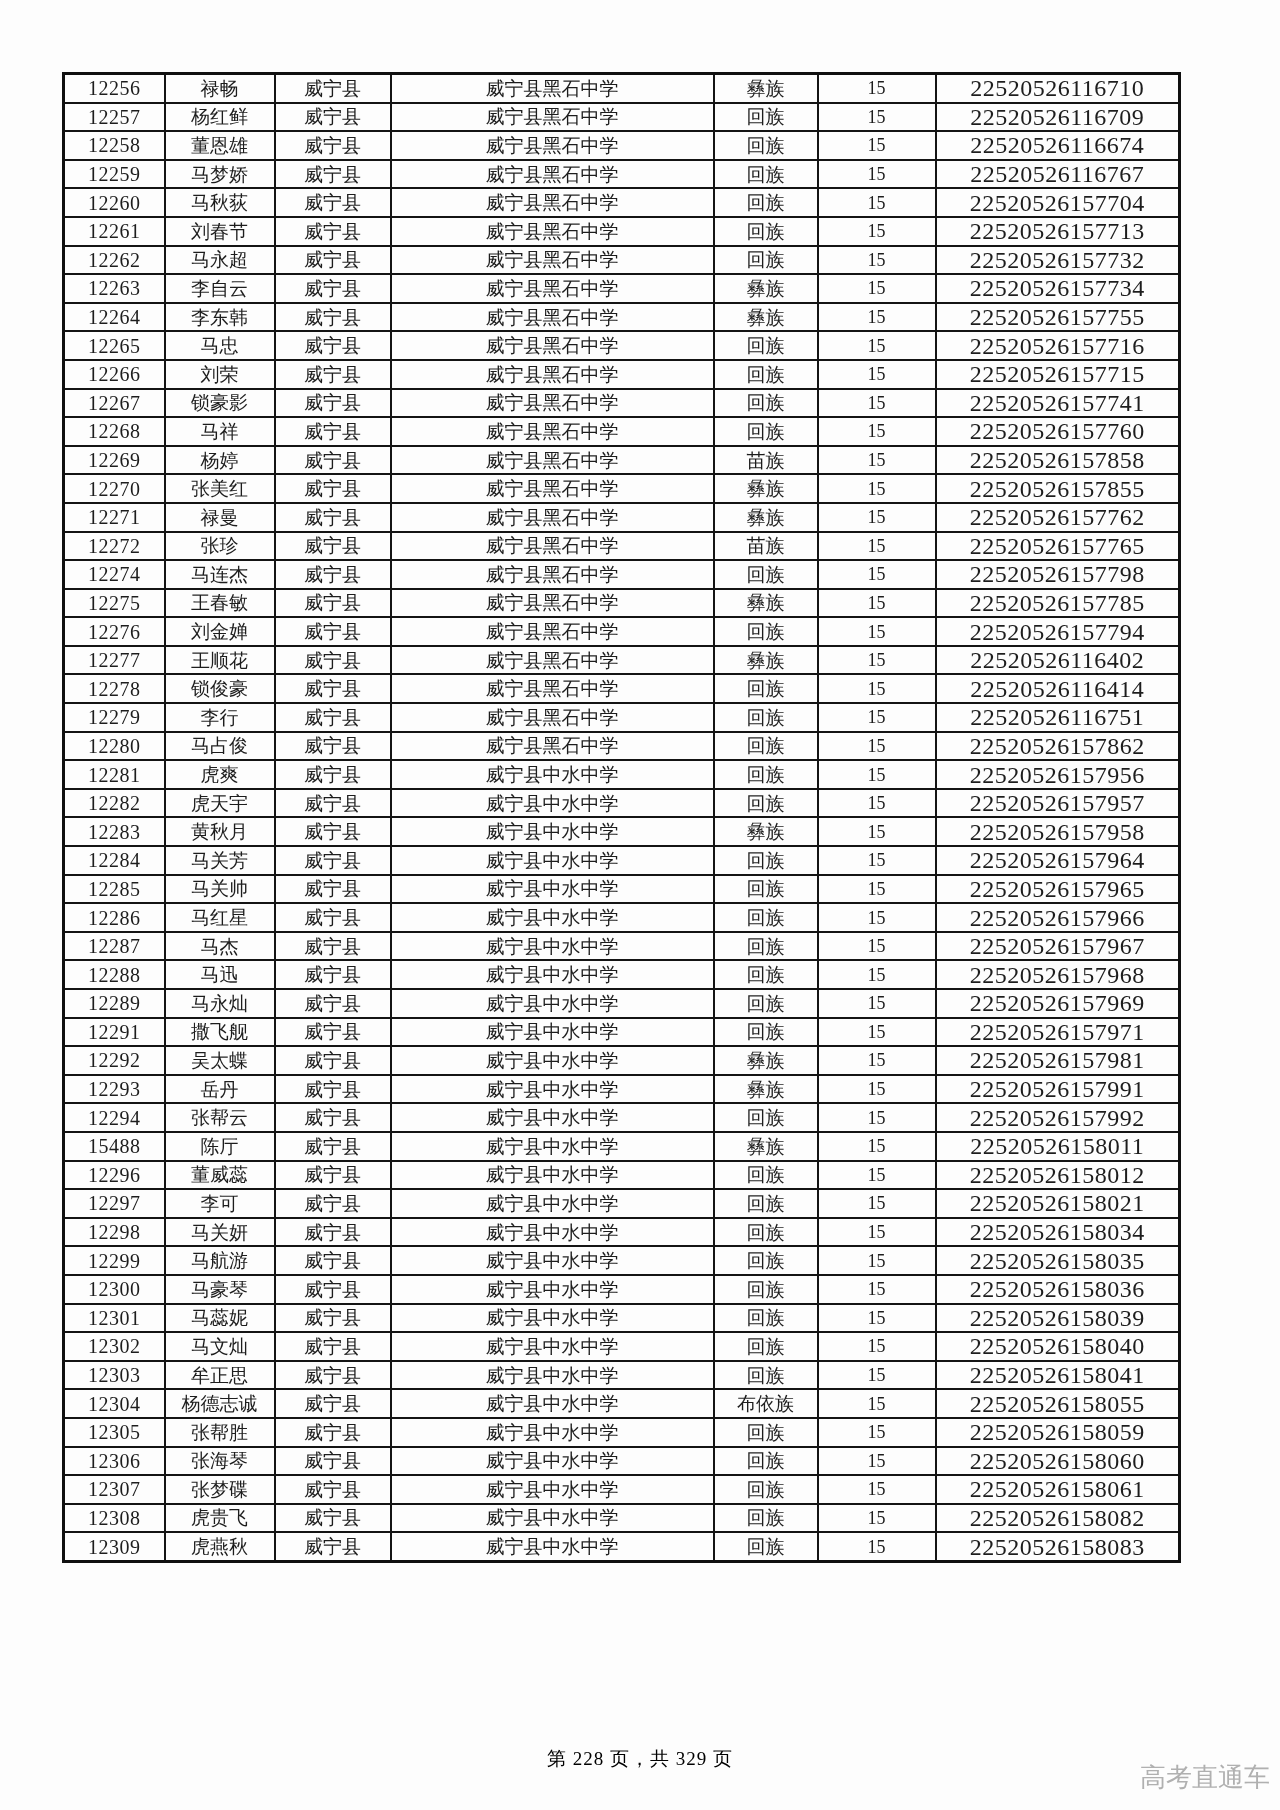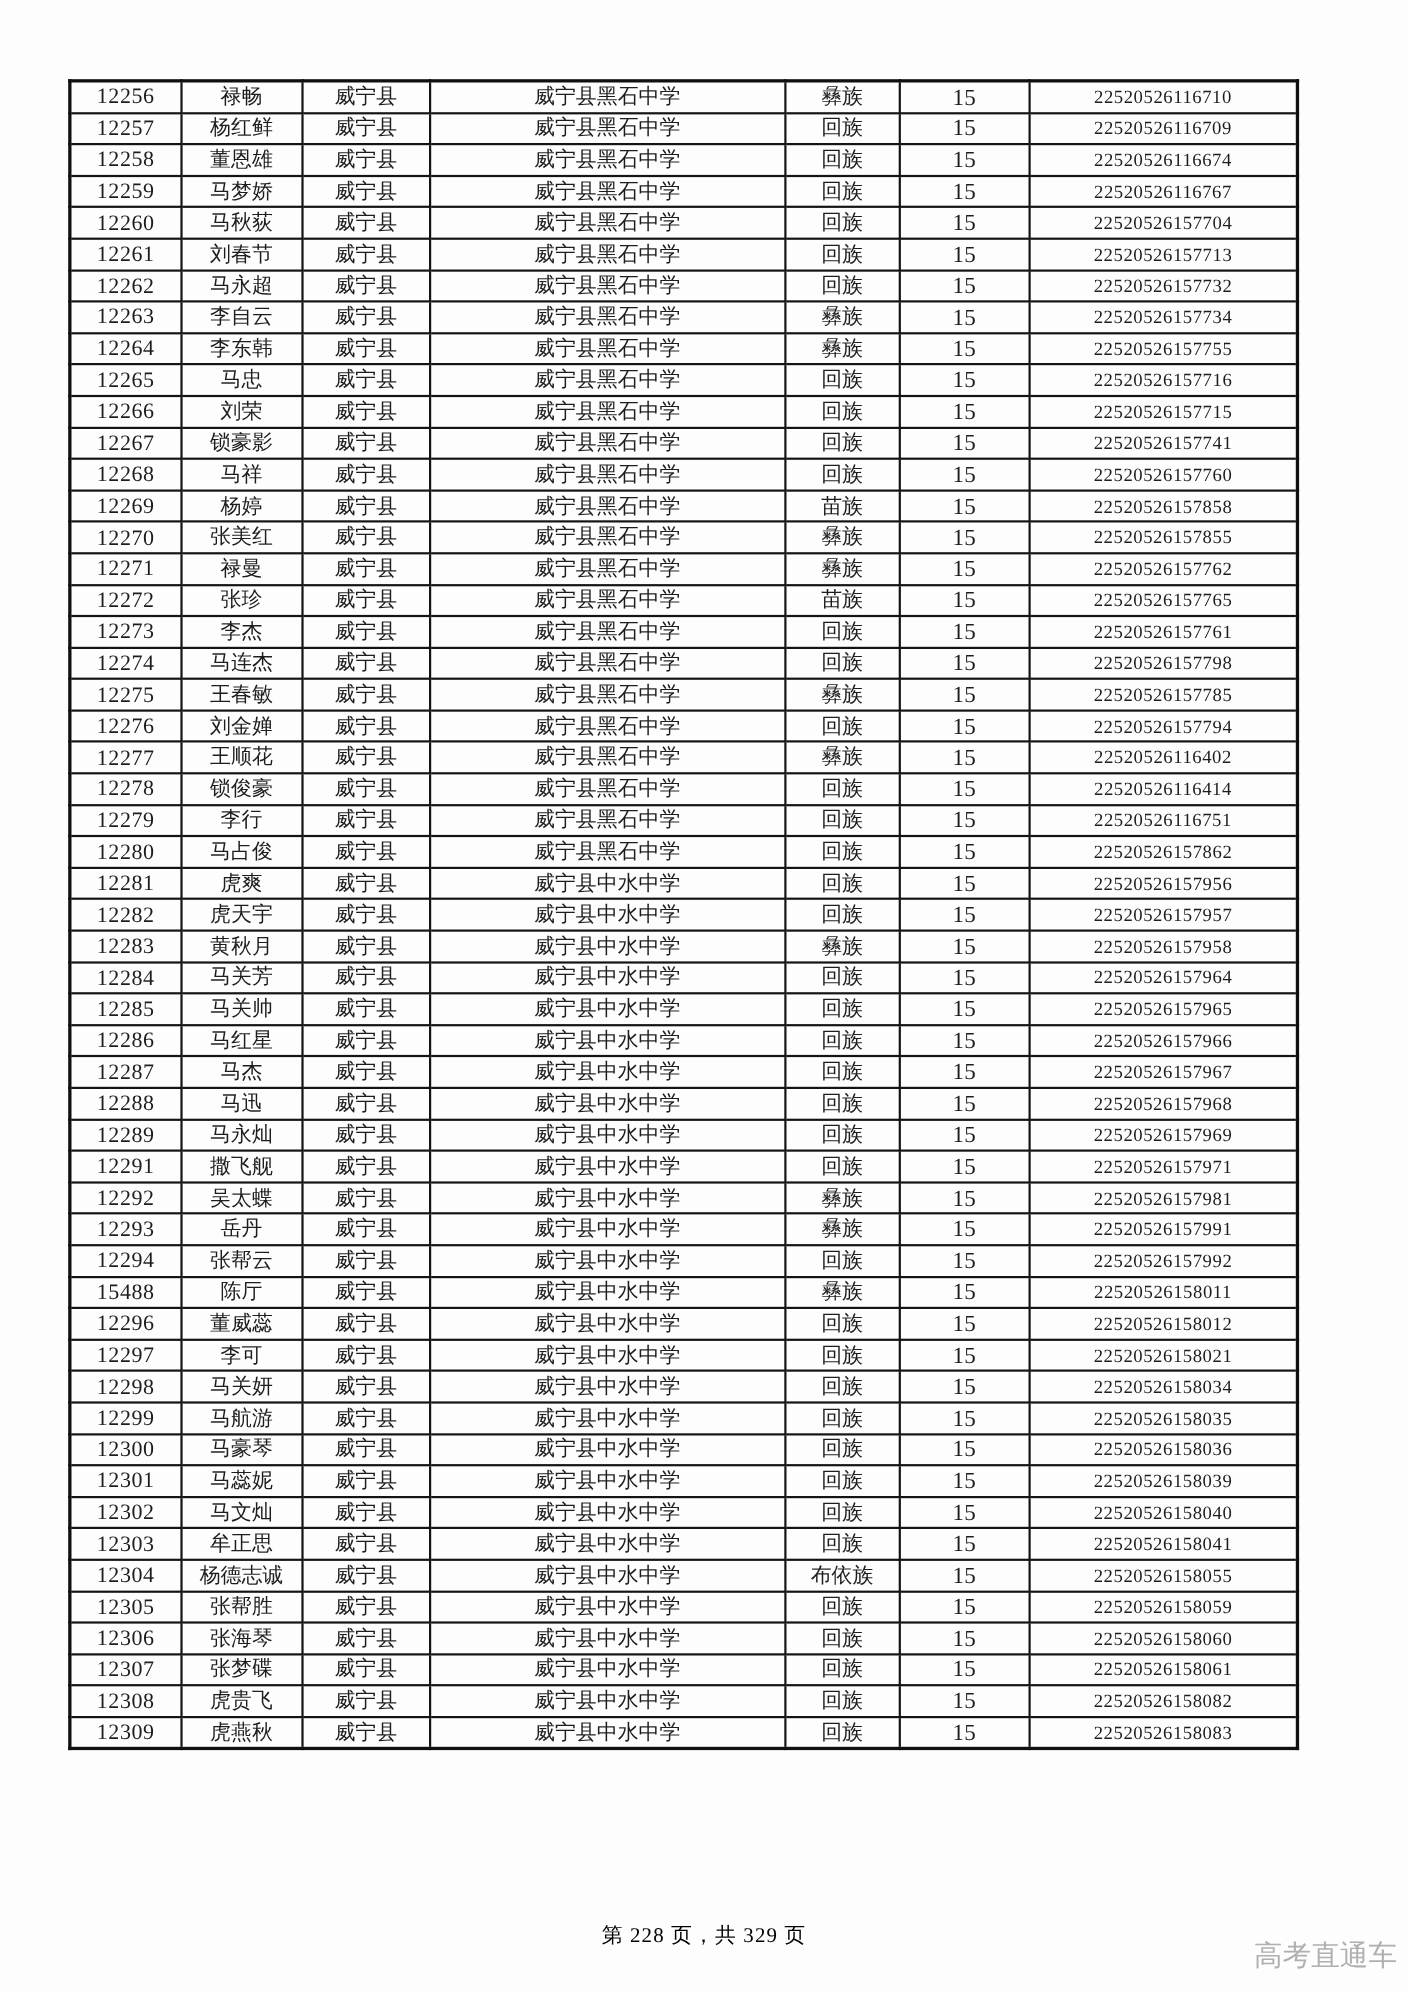--- a/index.html
+++ b/index.html
@@ -31,22 +31,22 @@
     padding: 0 2px;
     text-align: center;
     vertical-align: middle;
     font-size: 19px;
     line-height: 1;
     white-space: nowrap;
     overflow: hidden;
     color: #1d1d1d;
   }
   .roster-table td.cell-serial { font-size: 20px; letter-spacing: 0.5px; }
-  .roster-table td.cell-exam-number { font-size: 17px; letter-spacing: 0.5px; }
-  .roster-table td.cell-grade { font-size: 21px; }
+  .roster-table td.cell-exam-number { font-size: 24px; letter-spacing: 0.5px; }
+  .roster-table td.cell-grade { font-size: 18px; }
   .footer-pageinfo {
     position: absolute;
     left: 0;
     top: 1746px;
     width: 1280px;
     text-align: center;
     font-size: 19px;
     color: #000000;
     letter-spacing: 1px;
   }
@@ -222,29 +222,20 @@
         <tr>
           <td class="cell-serial">12272</td>
           <td class="cell-name">张珍</td>
           <td class="cell-county">威宁县</td>
           <td class="cell-school">威宁县黑石中学</td>
           <td class="cell-ethnicity">苗族</td>
           <td class="cell-grade">15</td>
           <td class="cell-exam-number">22520526157765</td>
         </tr>
         <tr>
-          <td class="cell-serial">12273</td>
-          <td class="cell-name">李杰</td>
-          <td class="cell-county">威宁县</td>
-          <td class="cell-school">威宁县黑石中学</td>
-          <td class="cell-ethnicity">回族</td>
-          <td class="cell-grade">15</td>
-          <td class="cell-exam-number">22520526157761</td>
-        </tr>
-        <tr>
           <td class="cell-serial">12274</td>
           <td class="cell-name">马连杰</td>
           <td class="cell-county">威宁县</td>
           <td class="cell-school">威宁县黑石中学</td>
           <td class="cell-ethnicity">回族</td>
           <td class="cell-grade">15</td>
           <td class="cell-exam-number">22520526157798</td>
         </tr>
         <tr>
           <td class="cell-serial">12275</td>

